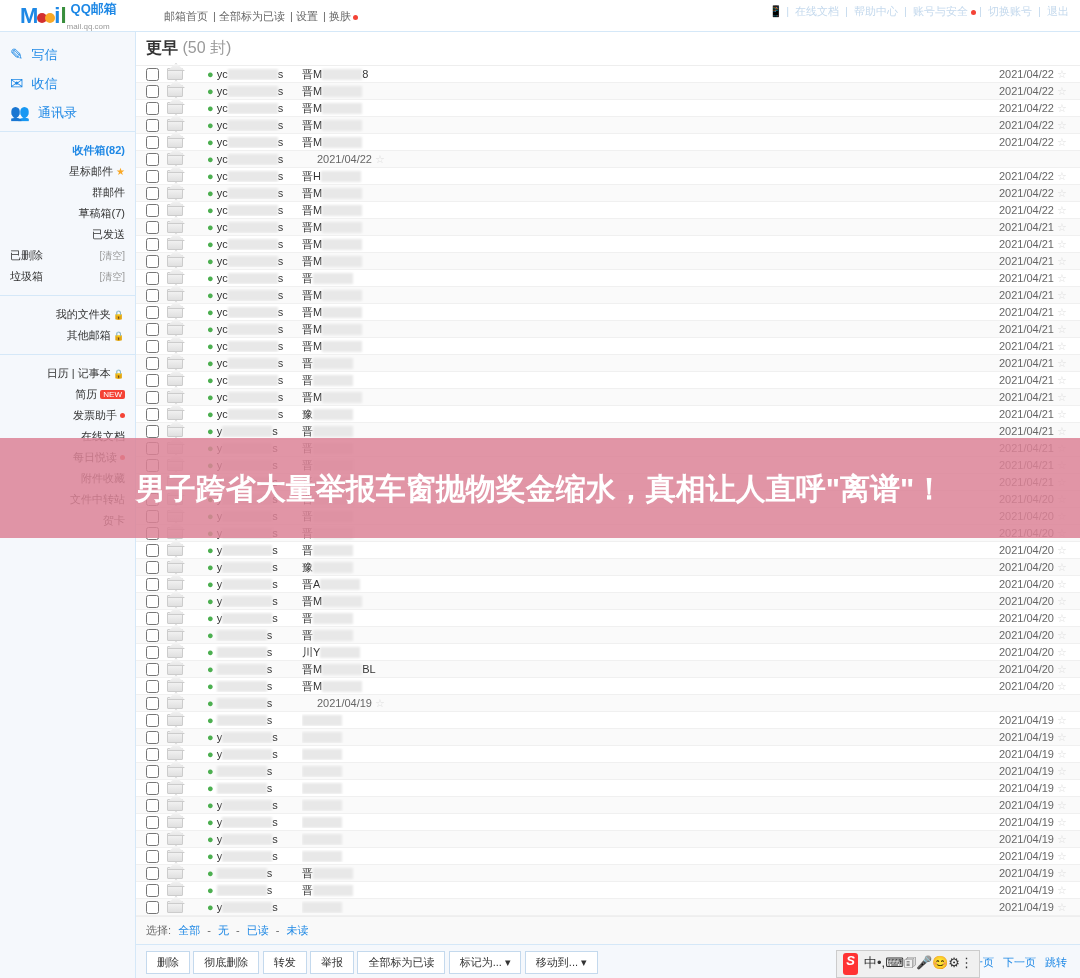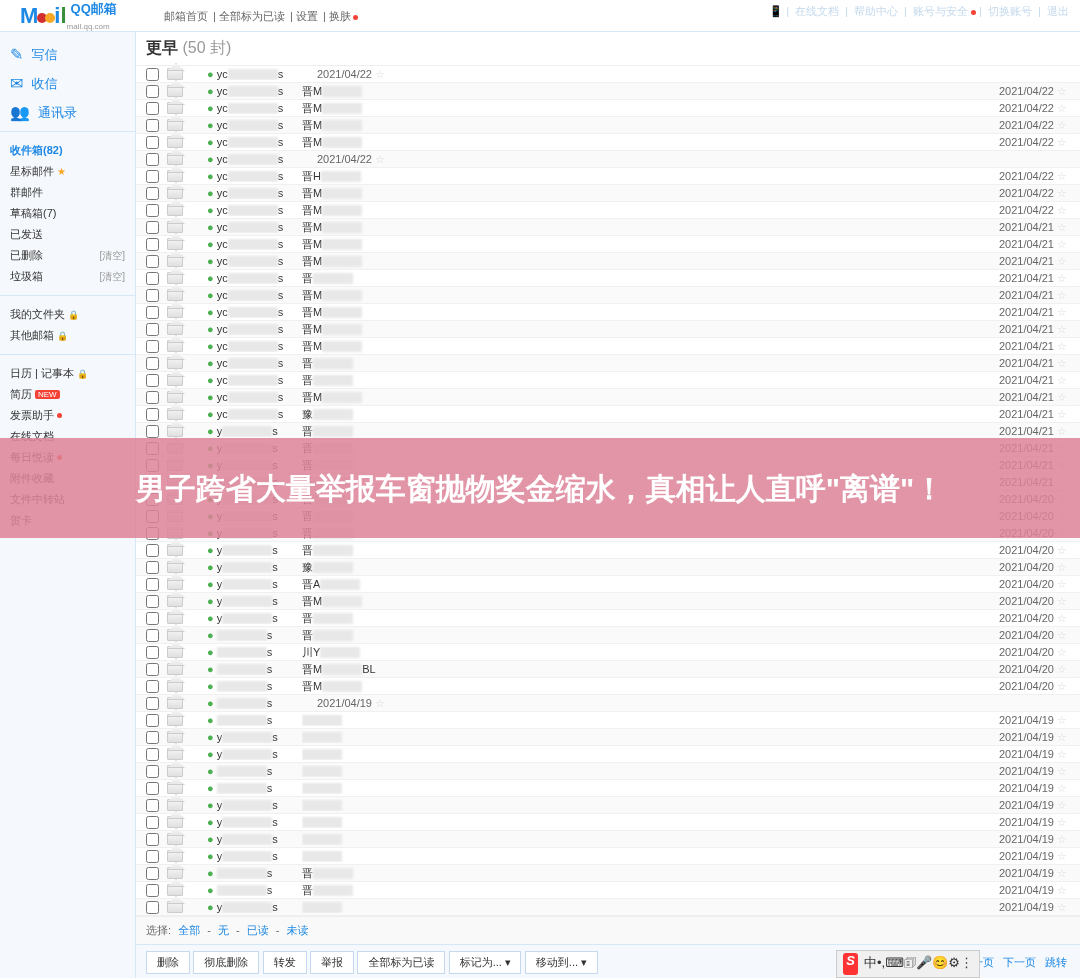--- a/index.html
+++ b/index.html
@@ -25,21 +25,21 @@
 .search-box { position: absolute; top: 32px; right: 8px; width: 195px; height: 20px; background: #fff; border: 1px solid #c4d9ed; display: flex; align-items: center; }
 .search-box input { border: none; flex: 1; font-size: 11px; color: #999; padding: 0 4px 0 18px; outline: none; }
 .search-icon { position: absolute; left: 4px; color: #aaa; font-size: 11px; }
 .search-drop { width: 16px; text-align: center; color: #999; border-left: 1px solid #ddd; font-size: 9px; }
 .container { display: flex; }
 .sidebar { width: 135px; background: #f5f8fc; padding: 8px 0; }
 .side-action { display: flex; align-items: center; padding: 5px 10px; color: #1e88e5; font-size: 13px; cursor: pointer; gap: 8px; }
 .side-action .icon { font-size: 16px; }
 .side-sep { border-top: 1px solid #d5e8f8; margin: 4px 0; }
 .folder-list { padding: 4px 10px; }
-.folder-item { padding: 3px 0; font-size: 11px; color: #333; cursor: pointer; display: flex; align-items: center; gap: 3px; }
+.folder-item { padding: 3px 0; font-size: 11px; color: #333; cursor: pointer; display: flex; align-items: center; gap: 3px; justify-content: flex-end; }
 .folder-item.bold { font-weight: bold; color: #1e88e5; }
 .folder-item .clear { margin-left: auto; color: #999; font-size: 10px; }
 .star-yellow { color: #f9a825; font-size: 10px; }
 .lock-icon { font-size: 9px; color: #999; }
 .new-badge { background: #f44336; color: #fff; font-size: 8px; padding: 0 3px; border-radius: 2px; }
 .main { flex: 1; background: #fff; border-left: 1px solid #d5e8f8; position: relative; }
 .group-header { padding: 6px 10px; font-size: 16px; color: #333; font-weight: bold; border-bottom: 1px solid #eee; }
 .group-count { color: #999; font-weight: normal; }
 .mail-list { }
 .mail-row { display: flex; align-items: center; padding: 2px 10px; border-bottom: 1px solid #f0f0f0; height: 17px; font-size: 11px; }
@@ -204,20 +204,21 @@
     <div class="group-header">
       <span>更早</span>
       <span class="group-count">(50 封)</span>
     </div>
     <div class="mail-list" id="mail-list">
         <div class="mail-row">
     <input type="checkbox" class="mail-check" style="">
     <span class="mail-envelope open"></span>
     <span class="mail-status"></span>
     <span class="mail-sender"><span style="color:#4caf50">●</span> yc<span class="blur-sender"></span>s</span>
+    <span class="mail-subject">晋M<span class="blur-subject"></span>8</span>
     <span class="mail-date">2021/04/22</span>
     <span class="mail-star">☆</span>
   </div>
         <div class="mail-row">
     <input type="checkbox" class="mail-check" style="">
     <span class="mail-envelope open"></span>
     <span class="mail-status"></span>
     <span class="mail-sender"><span style="color:#4caf50">●</span> yc<span class="blur-sender"></span>s</span>
     <span class="mail-subject">晋M<span class="blur-subject"></span></span>
     <span class="mail-date">2021/04/22</span>

